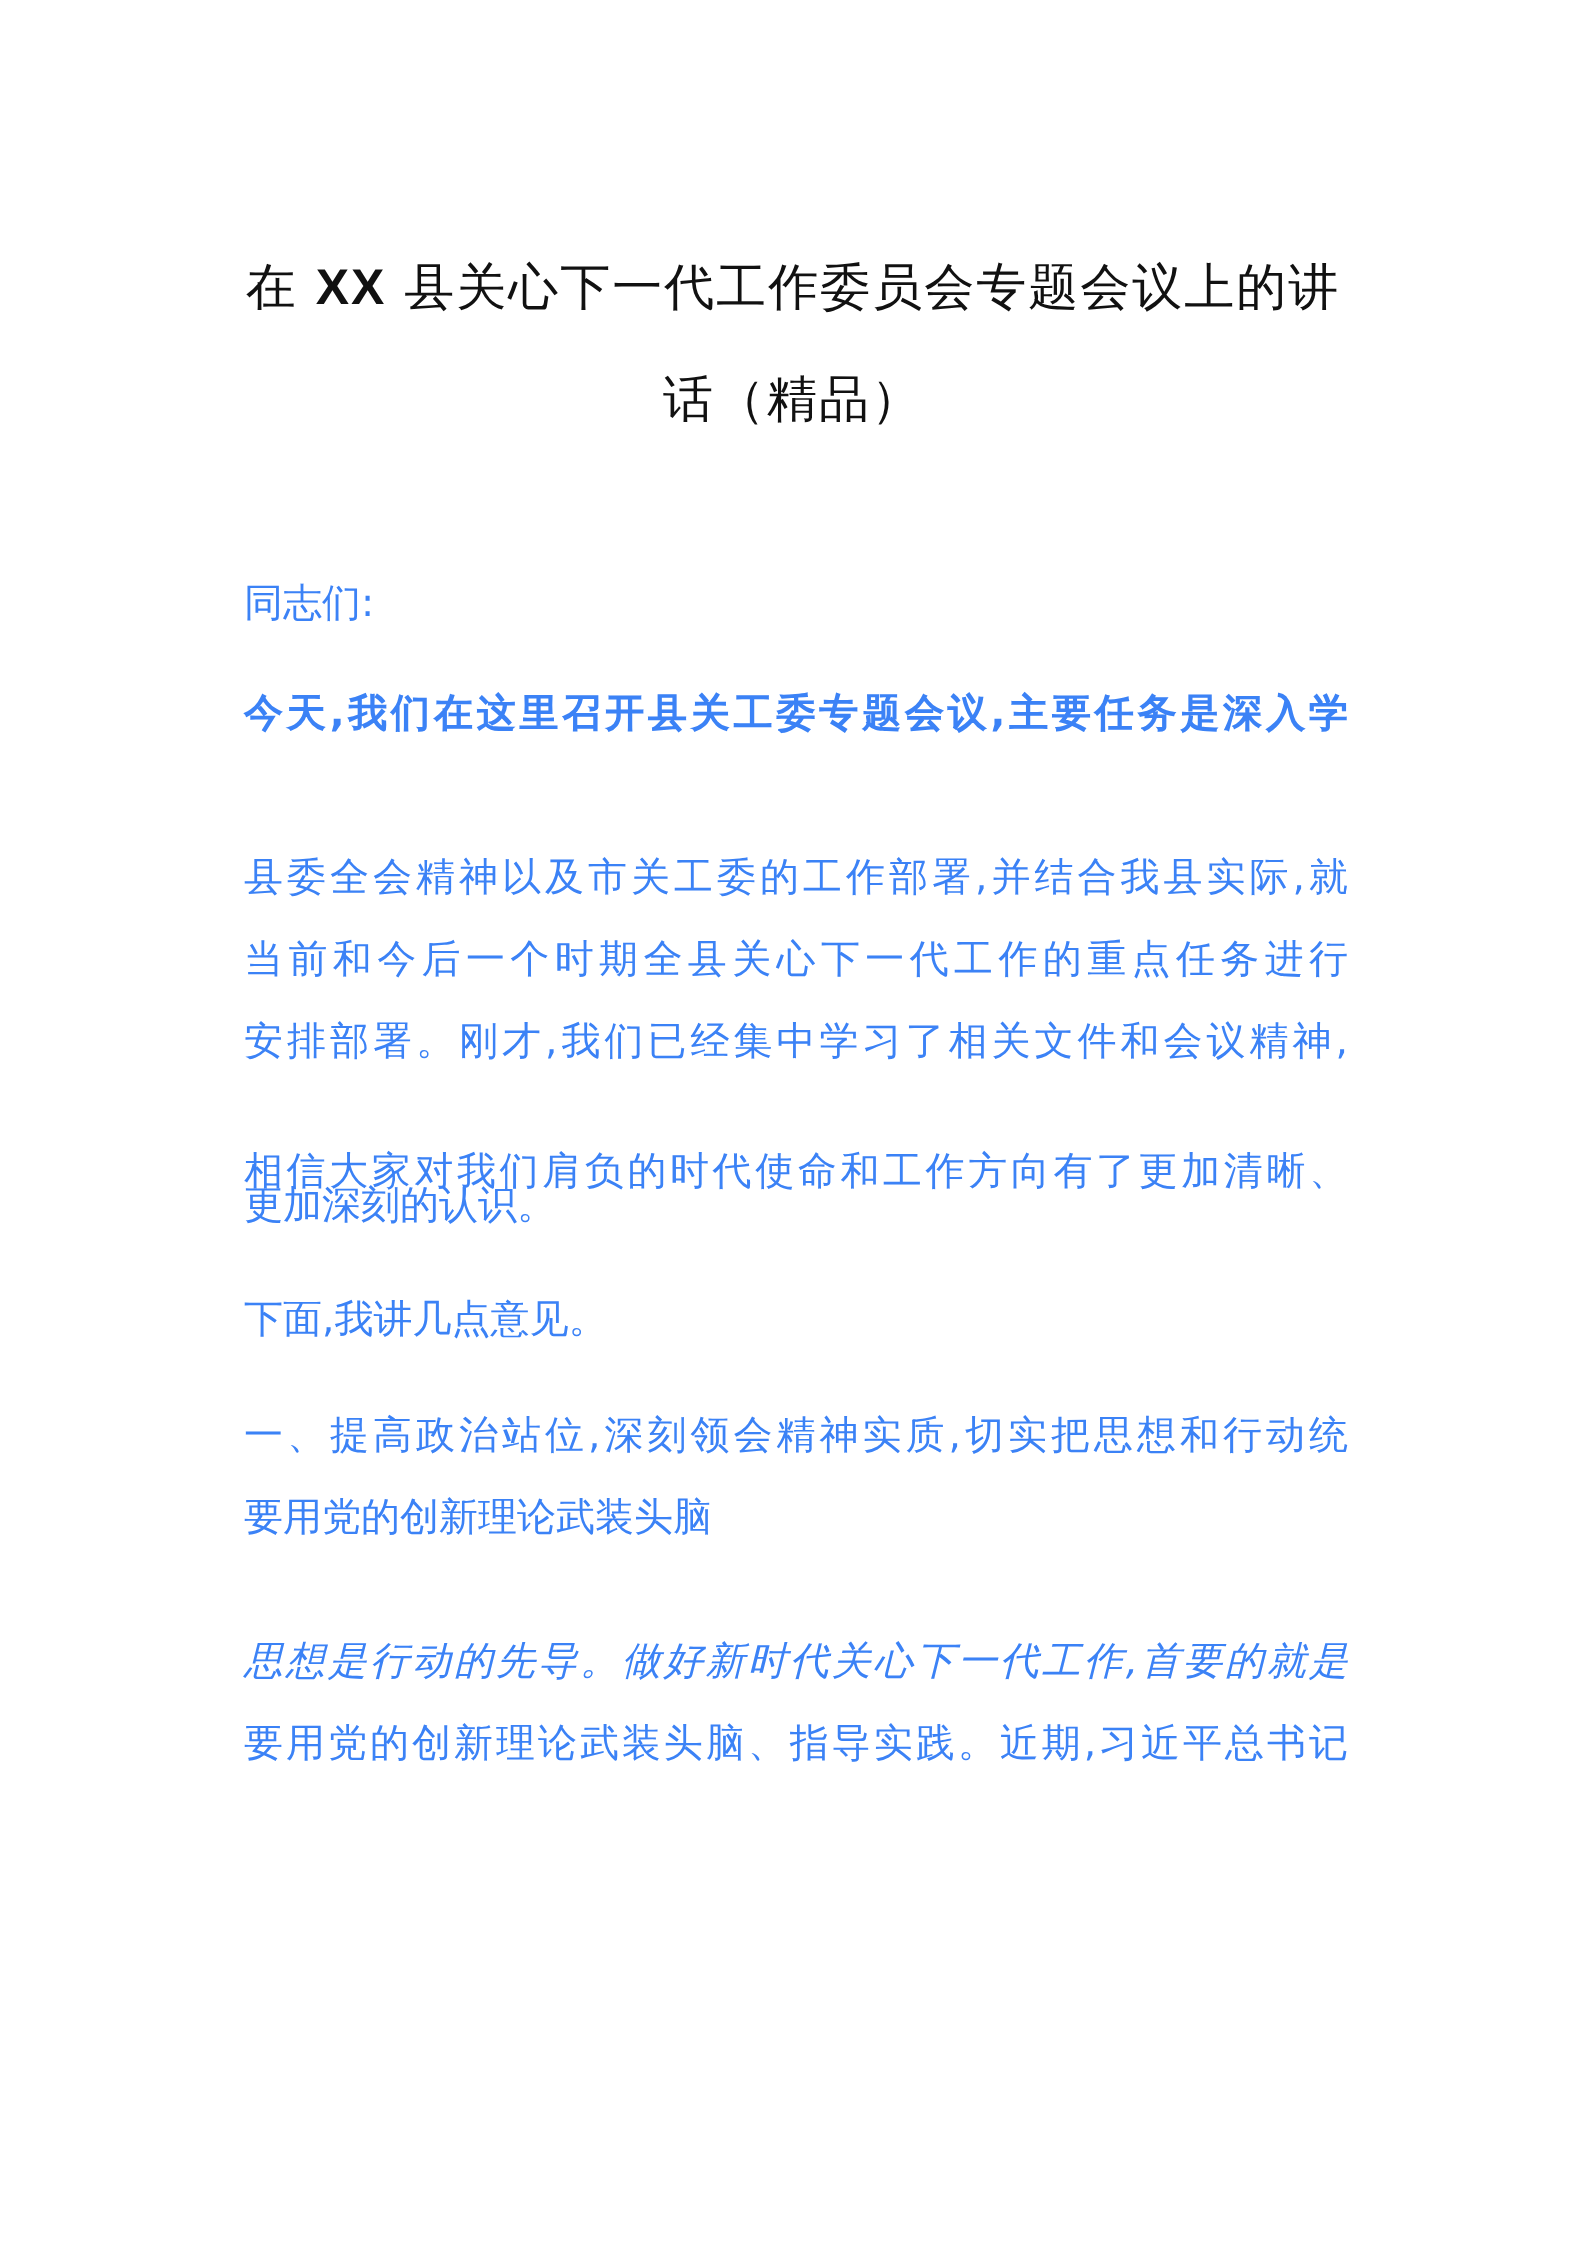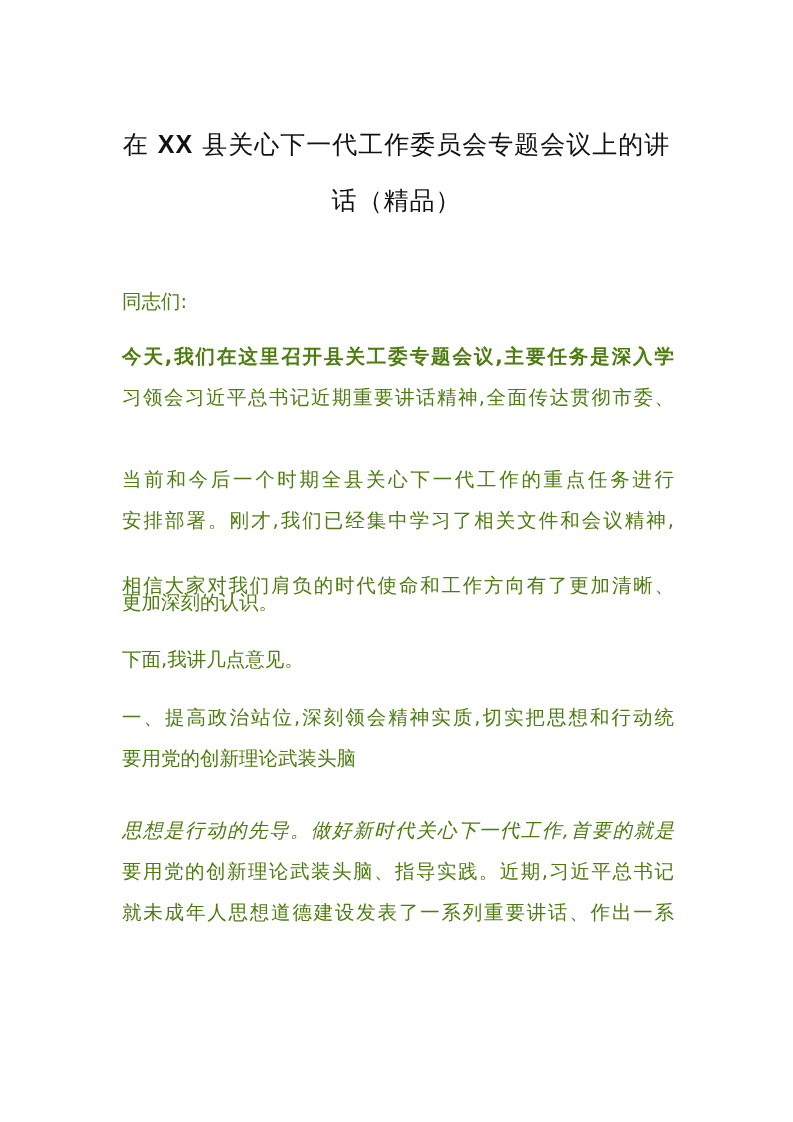--- a/index.html
+++ b/index.html
@@ -4,44 +4,43 @@
 <style>
   html, body { margin: 0; padding: 0; background: #ffffff; }
   body { width: 793px; height: 1122px; position: relative; overflow: hidden;
          font-family: "DejaVu Sans", "Liberation Sans", sans-serif; color: #1a1a1a; }
   .page { position: absolute; left: 0; top: 0; width: 793px; height: 850px; background: #fff; }
   .title { position: absolute; left: 100px; width: 593px; text-align: center;
            font-size: 25px; line-height: 56px; top: 116px; color: #111; letter-spacing: 1px; }
   .title .xx { font-family: "Liberation Sans", sans-serif; font-weight: bold; }
   .line { position: absolute; left: 122px; width: 552px; font-size: 19.5px; height: 28px;
           line-height: 28px; text-align: justify; text-align-last: justify; white-space: nowrap;
-          color: #4d7c0f; }
+          color: #3b82f6; }
   .line.short { text-align-last: left; }
 </style>
 </head>
 <body>
 
 <div class="page">
 
   <div class="title">
     <div><span>在</span> <span class="xx">XX</span> <span>县关心下一代工作委员会专题会议上的讲</span></div>
     <div>话（精品）</div>
   </div>
 
   <div class="line short" style="top:288px;">同志们:</div>
 
   <div class="line" style="top:343px;font-weight:bold;">今天,我们在这里召开县关工委专题会议,主要任务是深入学</div>
-  <div class="line" style="top:384px;">习领会习近平总书记近期重要讲话精神,全面传达贯彻市委、</div>
+  <div class="line" style="top:425px;">县委全会精神以及市关工委的工作部署,并结合我县实际,就</div>
   <div class="line" style="top:466px;">当前和今后一个时期全县关心下一代工作的重点任务进行</div>
   <div class="line" style="top:507px;">安排部署。刚才,我们已经集中学习了相关文件和会议精神,</div>
   <div class="line" style="top:572px;">相信大家对我们肩负的时代使命和工作方向有了更加清晰、</div>
   <div class="line short" style="top:589px;">更加深刻的认识。</div>
 
   <div class="line short" style="top:646px;">下面,我讲几点意见。</div>
 
   <div class="line" style="top:704px;">一、提高政治站位,深刻领会精神实质,切实把思想和行动统</div>
   <div class="line short" style="top:745px;">要用党的创新理论武装头脑</div>
 
   <div class="line" style="top:817px;font-style:italic;">思想是行动的先导。做好新时代关心下一代工作,首要的就是</div>
   <div class="line" style="top:858px;">要用党的创新理论武装头脑、指导实践。近期,习近平总书记</div>
-  <div class="line" style="top:899px;">就未成年人思想道德建设发表了一系列重要讲话、作出一系</div>
 
 </div>
 
 </body></html>

